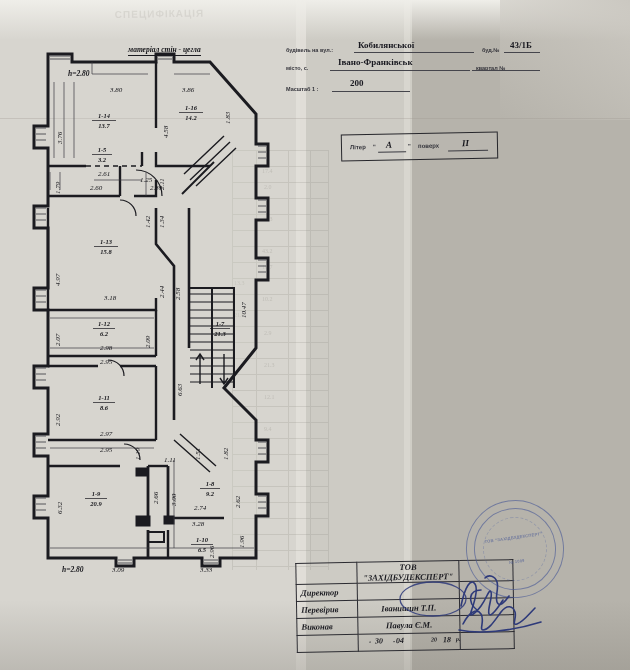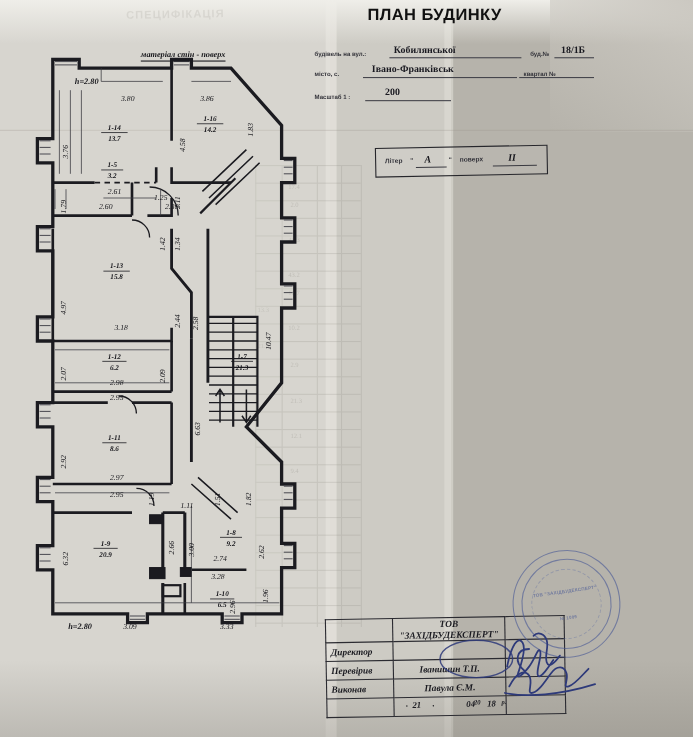--- a/index.html
+++ b/index.html
@@ -85,28 +85,27 @@
   <div class="tone" id="tone-right"></div>
   <div class="tone" id="tone-fold1"></div>
   <div class="tone" id="tone-fold2"></div>
   <div class="tone" id="tone-topglow"></div>
   <div class="tone" id="tone-corner"></div>
   <div class="tone" id="tone-botshade"></div>
   <div class="crease" style="left:0;top:118px;width:630px;height:1px;"></div>
 
   <div id="ghost-spec">СПЕЦИФІКАЦІЯ</div>
 
-  <div class="t" id="doc-title">ПЛАН БУДИНКУ</div>
 
   <div id="hdr">
     <div class="fl" style="left:0;top:9px;">будівель на вул.:</div>
     <div class="fv" style="left:72px;top:2px;">Кобилянської</div>
     <div class="ln" style="left:68px;top:14px;width:120px;"></div>
     <div class="fl" style="left:196px;top:9px;">буд.№</div>
-    <div class="fv" style="left:224px;top:2px;">18/1Б</div>
+    <div class="fv" style="left:224px;top:2px;">43/1Б</div>
     <div class="ln" style="left:218px;top:14px;width:36px;"></div>
 
     <div class="fl" style="left:0;top:27px;">місто, с.</div>
     <div class="fv" style="left:52px;top:19px;">Івано-Франківськ</div>
     <div class="ln" style="left:44px;top:32px;width:140px;"></div>
     <div class="fl" style="left:190px;top:27px;">квартал №</div>
     <div class="ln" style="left:186px;top:32px;width:68px;"></div>
 
     <div class="fl" style="left:0;top:48px;">Масштаб 1 :</div>
     <div class="fv" style="left:64px;top:40px;">200</div>
@@ -387,21 +386,21 @@
         <text transform="translate(216,460) rotate(-90)">2.62</text>
         <text transform="translate(220,500) rotate(-90)">1.96</text>
         <text transform="translate(204,412) rotate(-90)">1.82</text>
         <text transform="translate(176,412) rotate(-90)">1.51</text>
         <text transform="translate(116,412) rotate(-90)">1.19</text>
         <text transform="translate(190,510) rotate(-90)">2.96</text>
       </g>
     </g>
   </svg>
 
-  <div class="t" id="mat-note" style="left:128px;top:45px;font-family:'Liberation Serif',serif;font-style:italic;font-weight:700;font-size:7.5px;border-bottom:1px solid #1b1b20;padding-bottom:1px;">матеріал стін - поверх</div>
+  <div class="t" id="mat-note" style="left:128px;top:45px;font-family:'Liberation Serif',serif;font-style:italic;font-weight:700;font-size:7.5px;border-bottom:1px solid #1b1b20;padding-bottom:1px;">матеріал стін - цегла</div>
 
   <div id="tb">
     <table>
       <tbody>
           <tr>
         <td class="c1"></td>
         <td class="c2 cell ctr">ТОВ "ЗАХІДБУДЕКСПЕРТ"</td>
         <td class="c3"></td>
       </tr>
       <tr>
@@ -416,23 +415,23 @@
       </tr>
       <tr>
         <td class="c1 cell">Виконав</td>
         <td class="c2 cell ctr">Павула Є.М.</td>
         <td class="c3"></td>
       </tr>
       <tr>
         <td class="c1"></td>
         <td class="c2" style="position:relative;">
           <span class="cell date" style="position:absolute;left:6px;top:3px;">·</span>
-          <span class="cell date" style="position:absolute;left:12px;top:2px;">21</span>
+          <span class="cell date" style="position:absolute;left:12px;top:2px;">30</span>
           <span class="cell date" style="position:absolute;left:30px;top:3px;">·</span>
-          <span class="cell date" style="position:absolute;left:61px;top:2px;">04</span>
+          <span class="cell date" style="position:absolute;left:33px;top:2px;">04</span>
           <span class="cell date" style="position:absolute;left:68px;top:3px;font-size:6px;">20</span>
           <span class="cell date" style="position:absolute;left:80px;top:2px;">18</span>
           <span class="cell date" style="position:absolute;left:93px;top:3px;font-size:6px;">р.</span>
         </td>
         <td class="c3"></td>
       </tr>
     </tbody>
       </table>
   </div>
 

